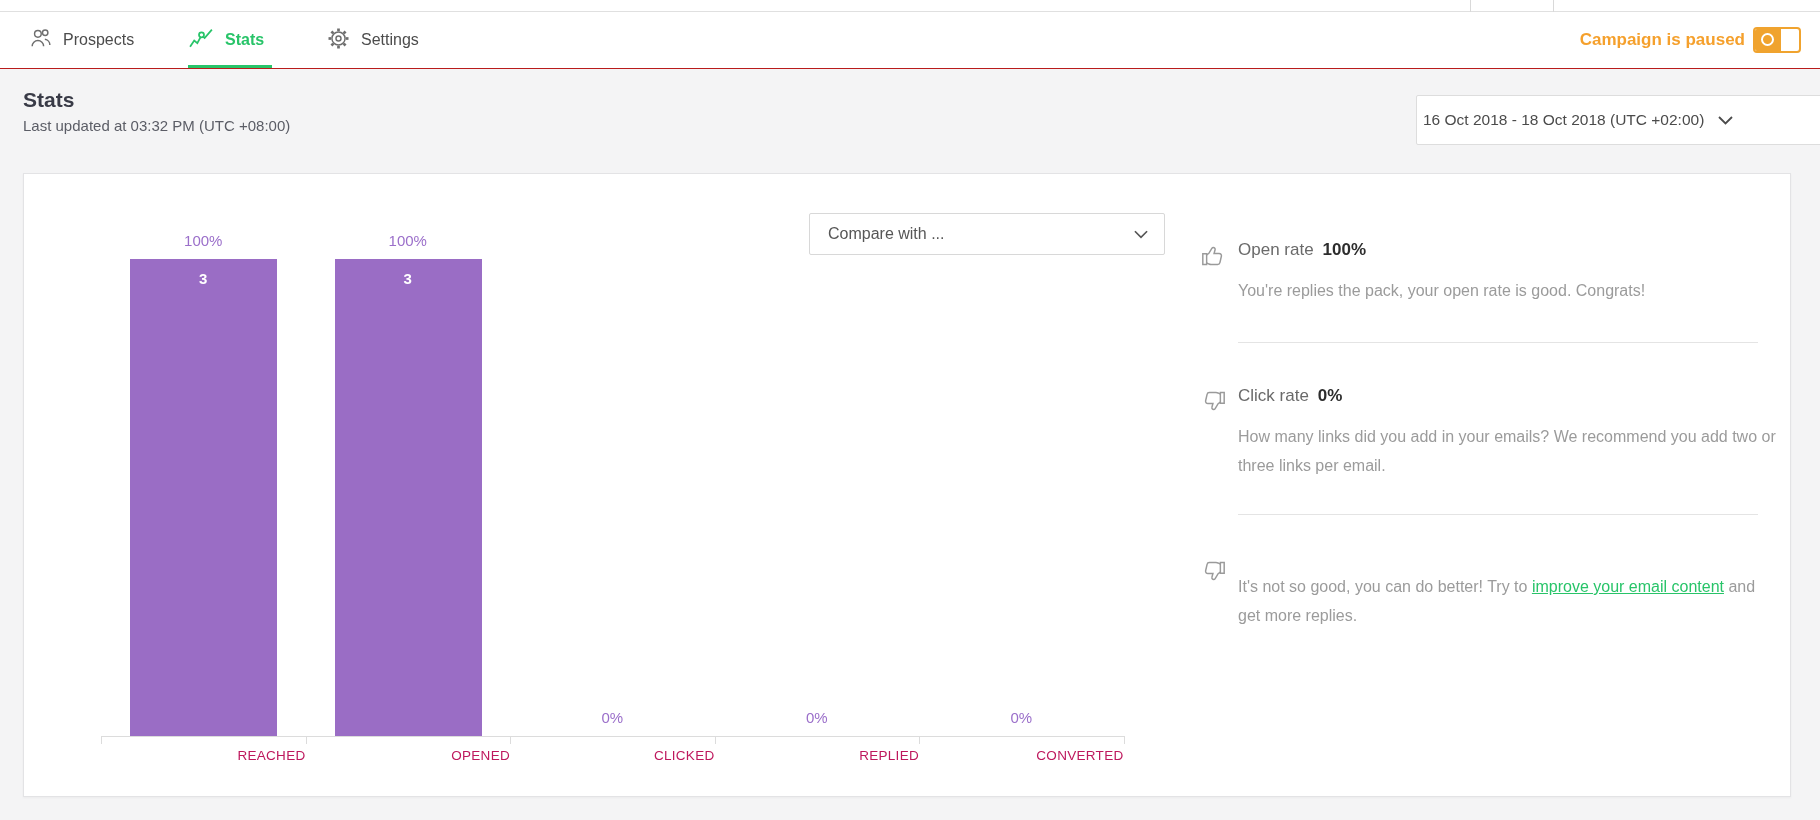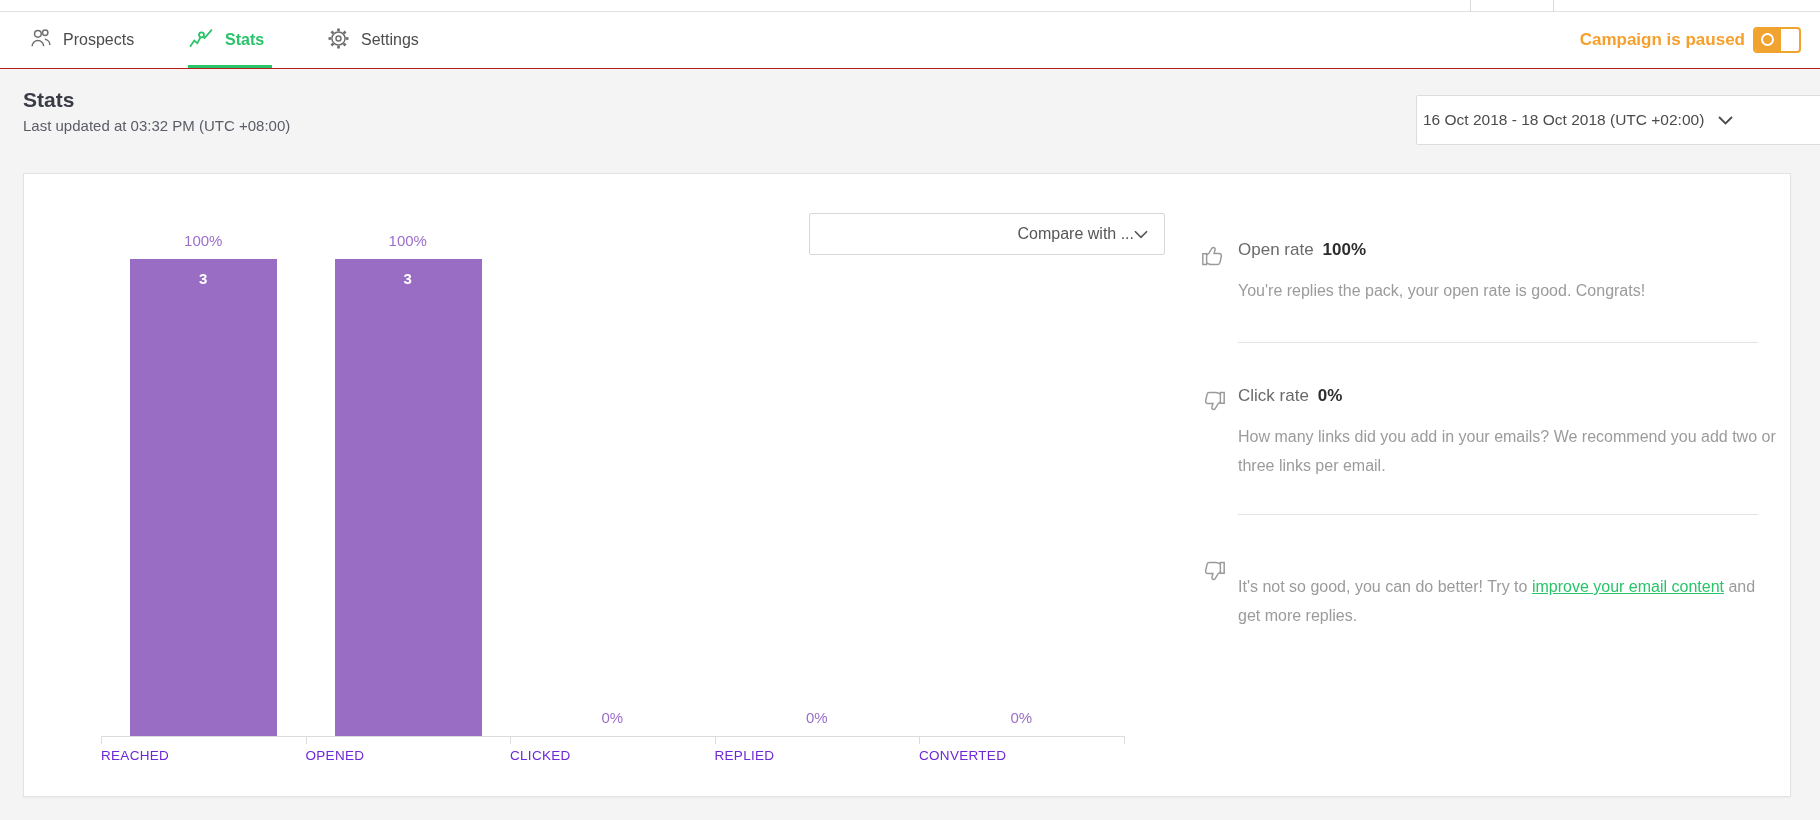--- a/index.html
+++ b/index.html
@@ -36,36 +36,36 @@
     border:1px solid #ddd; border-radius:2px; display:flex; align-items:center; cursor:pointer; }
   .date-box .date-text { margin-left:6px; font-size:15.5px; color:#4b4b4b; }
   .date-box svg { margin-left:14px; }
 
   
   .card { position:absolute; left:23px; top:173px; width:1768px; height:624px;
     background:#fff; border:1px solid #e3e3e5; box-shadow:0 1px 2px rgba(0,0,0,0.04); }
 
   .compare-box { position:absolute; left:785px; top:39px; width:356px; height:42px;
     border:1px solid #d8d8d8; border-radius:2px; background:#fff; display:flex;
-    align-items:center; justify-content:flex-end; cursor:pointer; }
+    align-items:center; justify-content:space-between; cursor:pointer; }
   .compare-box .compare-text { margin-left:18px; font-size:16px; color:#565656; }
   .compare-box svg { margin-right:16px; }
 
   
   .chart-wrap { position:absolute; left:77px; top:60px; width:1023px; height:580px; }
   .chart-col { position:absolute; bottom:78px; width:204.5px; height:502px; }
   .bar { position:absolute; bottom:0; left:29px; width:147px; background:#9a6dc5; }
   .pct-label { position:absolute; left:0; width:100%; text-align:center;
     font-size:15px; color:#9b6fca; }
   .count-label { position:absolute; left:0; width:100%; text-align:center;
     font-size:15px; font-weight:bold; color:#fff; }
   .axis-line { position:absolute; left:0; top:502px; width:1023px; height:1px; background:#dcdcdc; }
   .axis-tick { position:absolute; top:502px; width:1px; height:8px; background:#dcdcdc; }
-  .cat-label { position:absolute; top:514px; width:204.5px; text-align:left;
-    font-size:13.5px; color:#6d28d9; letter-spacing:0.3px; }
+  .cat-label { position:absolute; top:514px; width:204.5px; text-align:right;
+    font-size:13.5px; color:#be185d; letter-spacing:0.3px; }
 
   
   .insight { position:absolute; left:1176px; width:585px; }
   .insight-icon { position:absolute; left:0; top:2px; }
   .insight-body { margin-left:38px; }
   .insight-title { font-size:17px; color:#6a6a6a; }
   .insight-value { font-size:17px; font-weight:bold; color:#2d2d2d; margin-left:9px; }
   .insight-desc { margin-top:16px; width:540px; font-size:16px; line-height:29px; color:#9b9b9b; }
   .insight-link { color:#28c469; text-decoration:underline; cursor:pointer; }
   .divider { position:absolute; left:1214px; width:520px; height:1px; background:#e4e4e4; }

